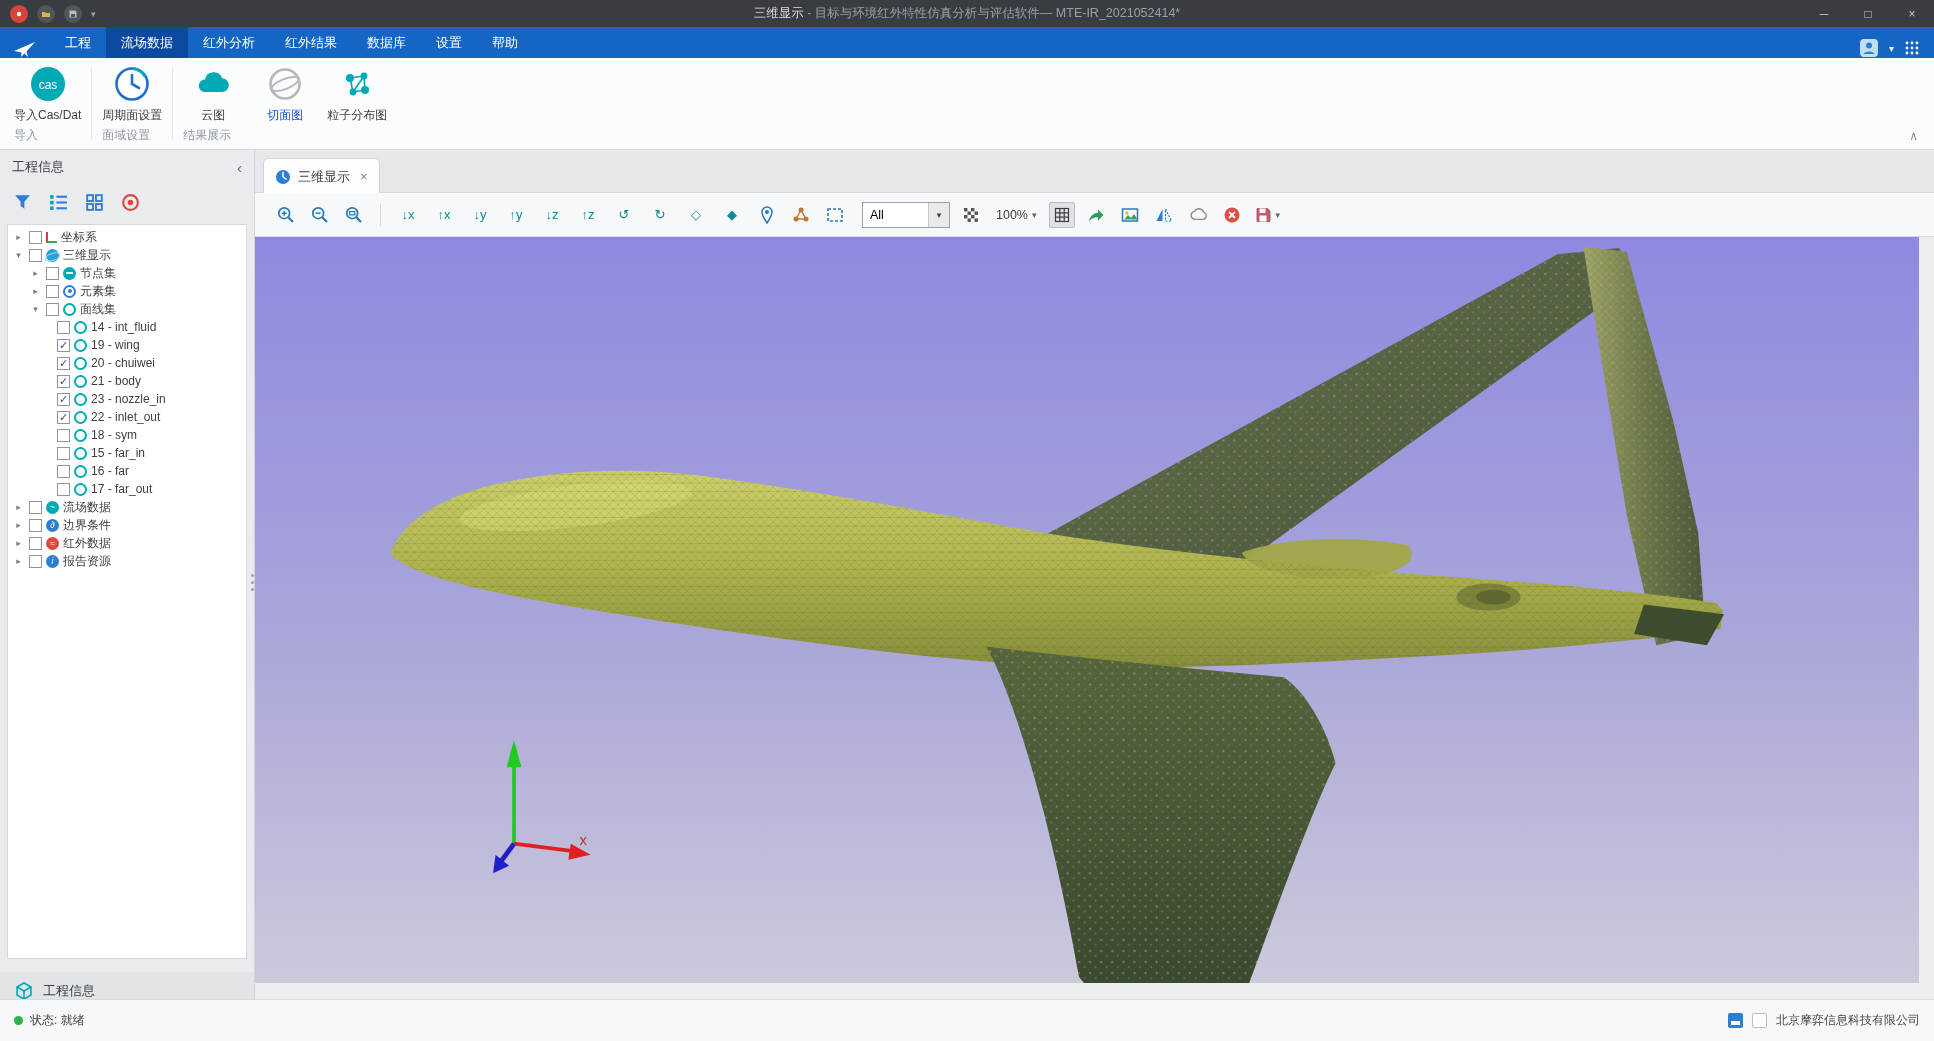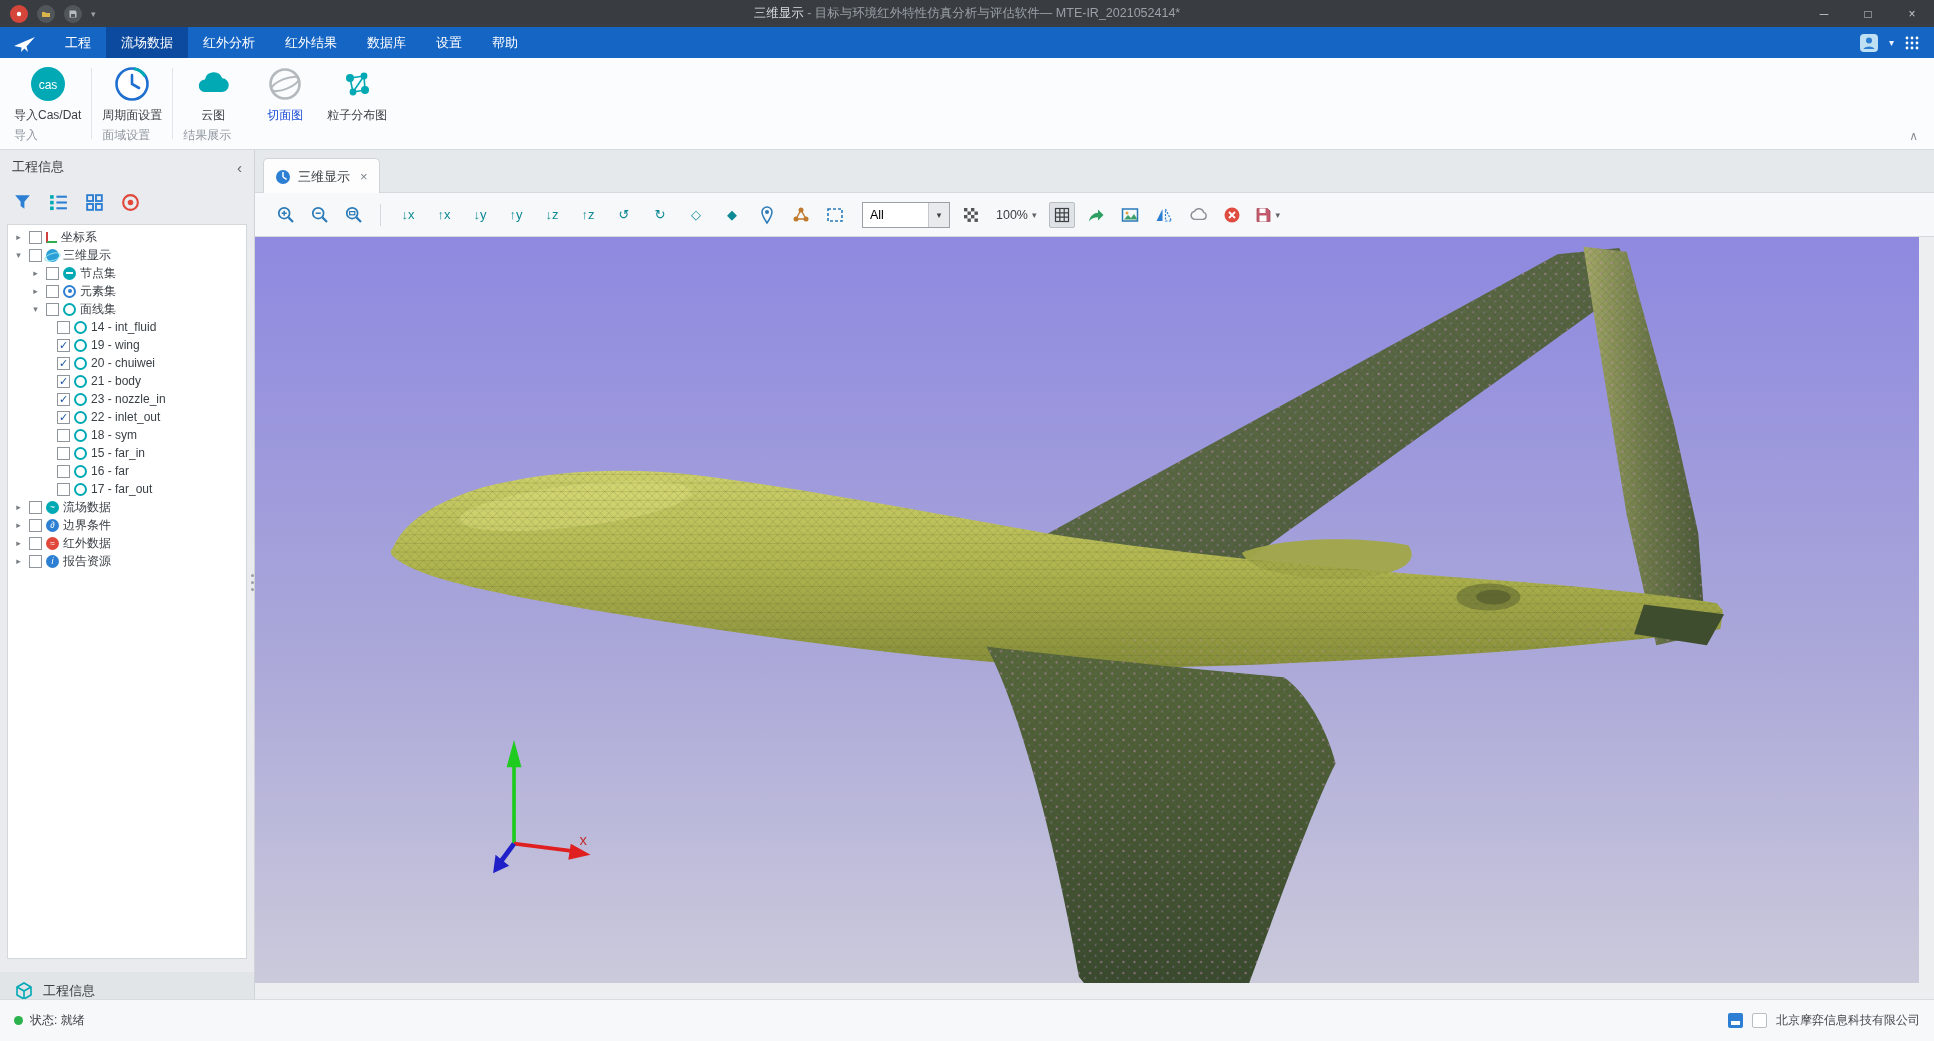--- a/index.html
+++ b/index.html
@@ -14,21 +14,21 @@
   .q-red{background:#d6453a}
   .q-dark{background:#51565b}
   .qbtn svg{width:10px;height:10px}
   .qcaret{color:#9aa0a6;font-size:9px}
   .title-text{position:absolute;left:0;right:0;text-align:center;font-size:12.5px;color:#9aa0a6;pointer-events:none}
   .title-text .doc{color:#dadde1}
   .winbtns{margin-left:auto;display:flex;z-index:2}
   .winbtn{width:44px;height:27px;display:flex;align-items:center;justify-content:center;color:#c6cacd;font-size:12px}
 
   
-  .menubar{position:absolute;top:27px;left:0;right:0;height:31px;background:#1565c4;display:flex;align-items:center;color:#fff;z-index:29}
+  .menubar{position:absolute;top:27px;left:0;right:0;height:31px;background:#1565c4;display:flex;align-items:flex-end;color:#fff;z-index:29}
   .mb-logo{width:50px;display:flex;justify-content:center;align-items:center}
   .mb-logo svg{width:24px;height:20px}
   .menu-items{display:flex;height:31px}
   .menu-item{padding:0 15px;height:31px;line-height:31px;font-size:13px;white-space:nowrap;cursor:default}
   .menu-item.active{background:#0b4a9e}
   .mb-right{margin-left:auto;display:flex;align-items:center;gap:10px;padding-right:14px}
   .mb-chip svg{width:20px;height:20px;display:block}
   .mb-caret{font-size:10px;color:#eaf2fb}
   .mb-grid svg{width:16px;height:16px;display:block}
 

